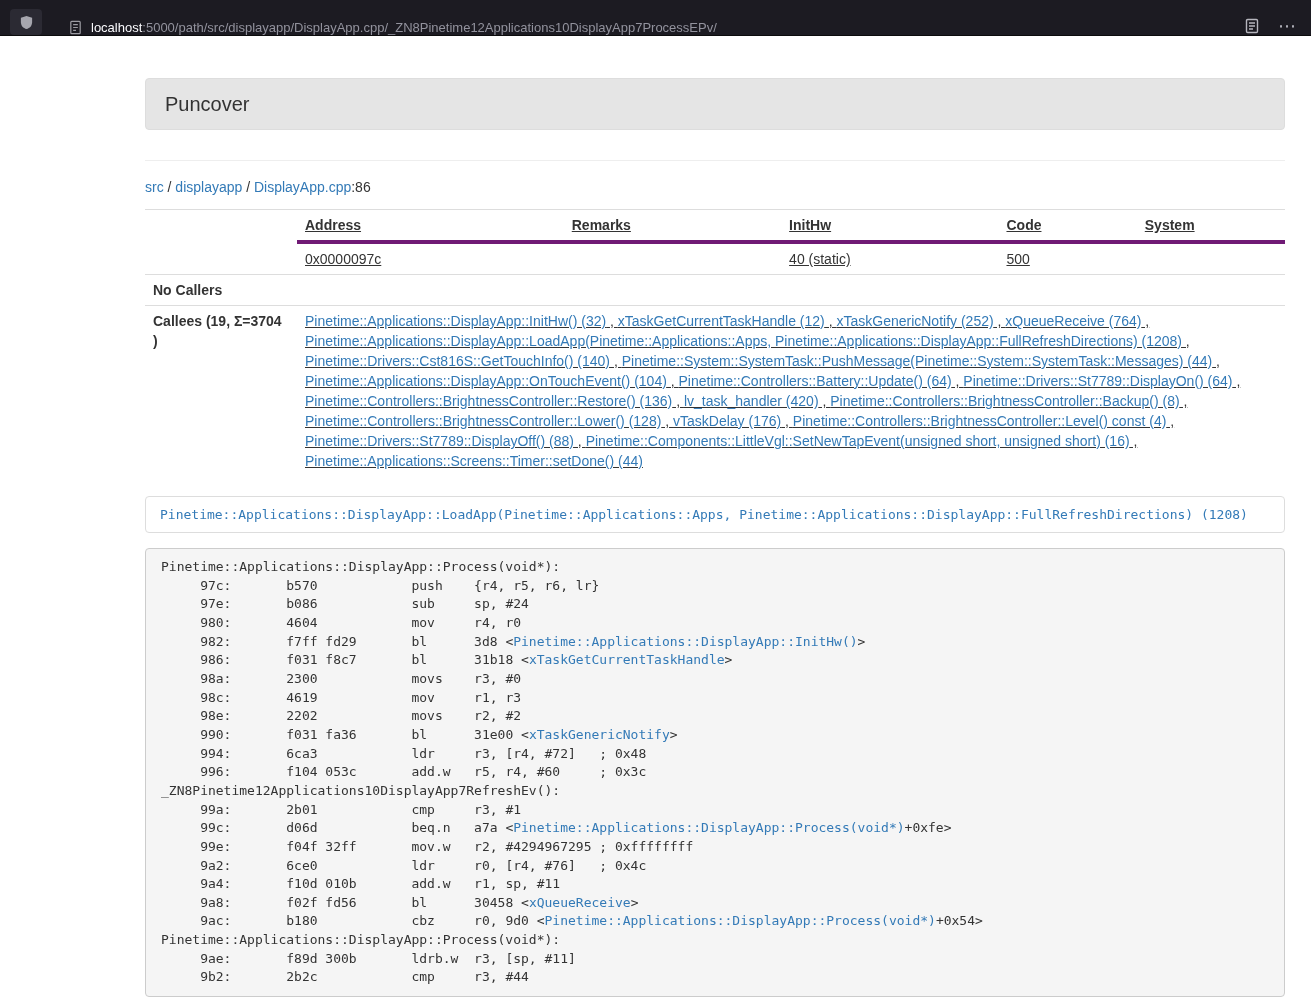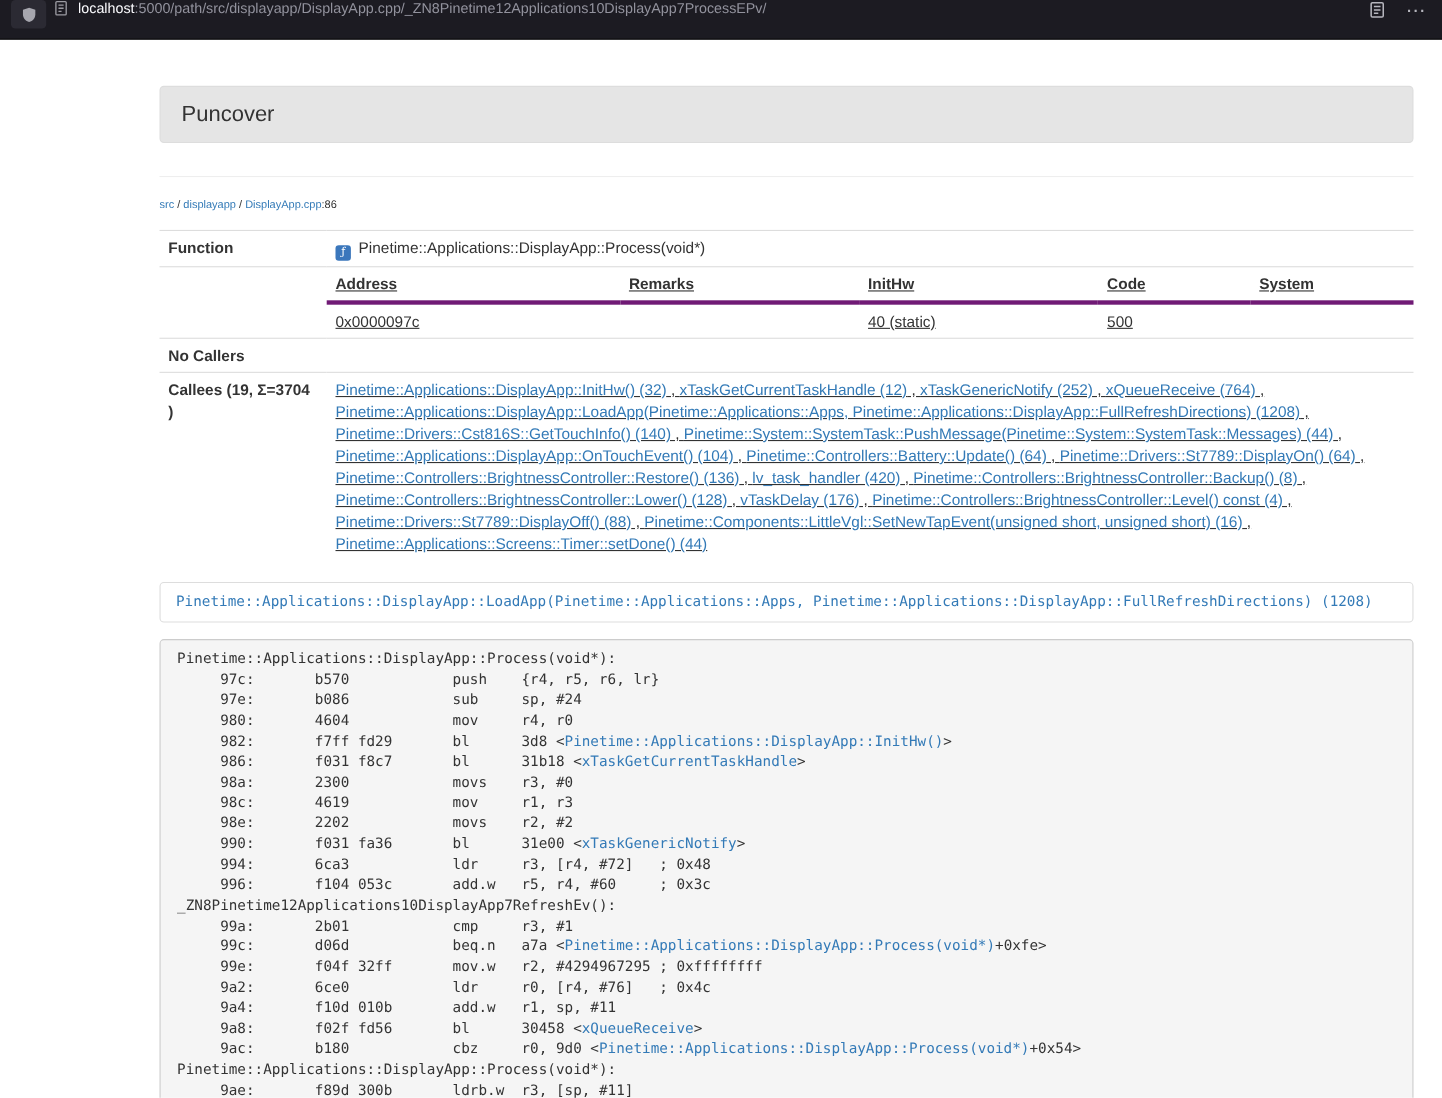--- a/index.html
+++ b/index.html
@@ -10,23 +10,23 @@
     color: #333;
     font-family: "Liberation Sans", sans-serif;
   }
 
   
   .topbar {
     height: 36px;
     background: #1c1b22;
     border-bottom: 1px solid #0c0c0d;
     display: flex;
-    align-items: flex-start;
+    align-items: flex-end;
     padding: 0 14px 0 10px;
-    gap: 6px;
+    gap: 26px;
   }
   .tp-btn {
     width: 32px; height: 26px;
     background: #2b2a33;
     border-radius: 4px;
     display: flex; align-items: center; justify-content: center;
     flex: 0 0 auto;
     cursor: pointer;
   }
   .url-group { display: flex; align-items: center; gap: 8px; flex: 1; min-width: 0; cursor: text; }
@@ -46,21 +46,21 @@
     border-radius: 4px;
     background: #e5e5e5;
     padding: 13px 19px;
     font-size: 20px;
     line-height: 24px;
     color: #333;
   }
 
   .page-divider { border: 0; border-top: 1px solid #eee; margin: 30px 0 0 0; }
 
-  .breadcrumb { margin-top: 16px; font-size: 10px; line-height: 20px; color: #333; }
+  .breadcrumb { margin-top: 16px; font-size: 14px; line-height: 20px; color: #333; }
 
   a.link { color: #337ab7; text-decoration: none; }
 
   table.main {
     width: 100%;
     border-collapse: collapse;
     margin-top: 12px;
     margin-bottom: 20px;
     font-size: 14px;
     color: #333;
@@ -158,26 +158,20 @@
   <div class="jumbo">
     <span>Puncover</span>
   </div>
 
   <hr class="page-divider">
 
   <div class="breadcrumb"><a href="#" class="link">src</a> / <a href="#" class="link">displayapp</a> / <a href="#" class="link">DisplayApp.cpp</a>:86</div>
 
   <table class="main">
     <tbody>
-      <tr>
-        <th class="rowlabel">Function</th>
-        <td>
-          <span class="fn-icon">ƒ</span><span>Pinetime::Applications::DisplayApp::Process(void*)</span>
-        </td>
-      </tr>
       <tr>
         <th class="rowlabel"></th>
         <td class="inner-wrap">
           <table class="inner">
             <tbody>
               <tr>
                   <th class="c-address">Address</th>
                   <th class="c-remarks">Remarks</th>
                   <th class="c-stack">InitHw</th>
                   <th class="c-code">Code</th>

